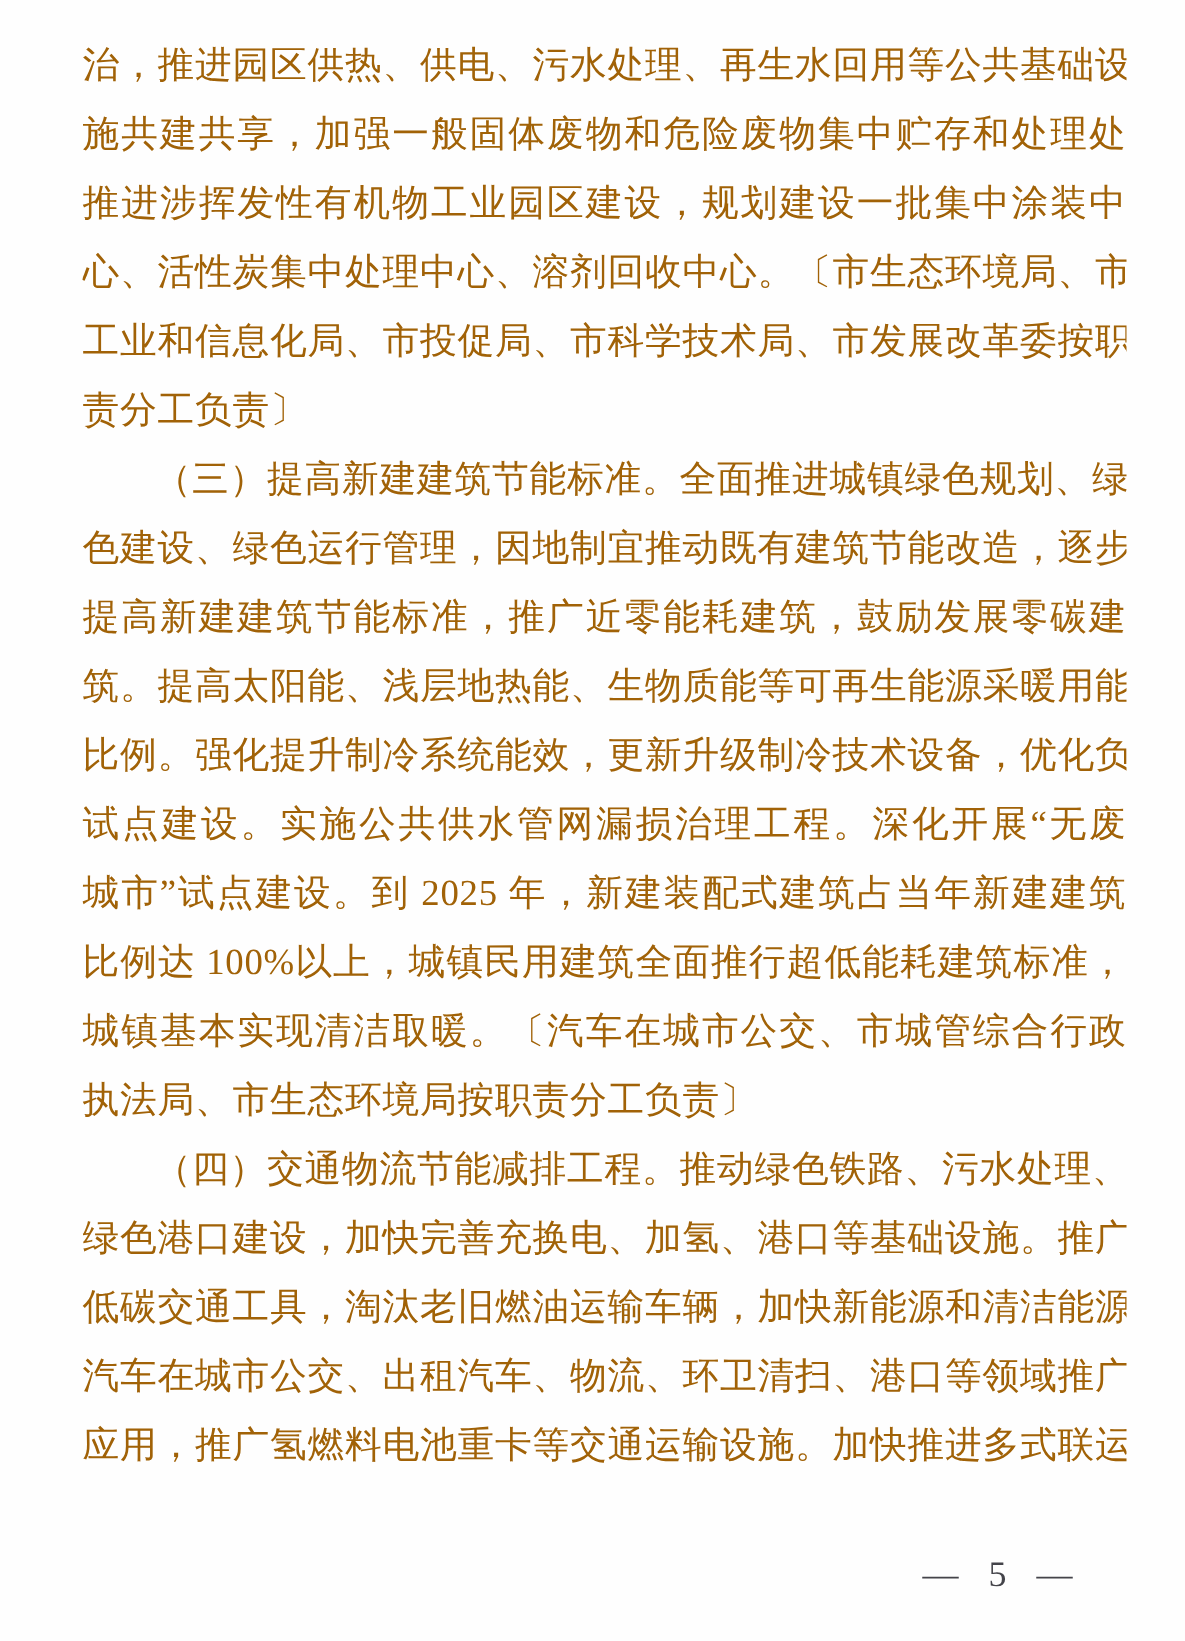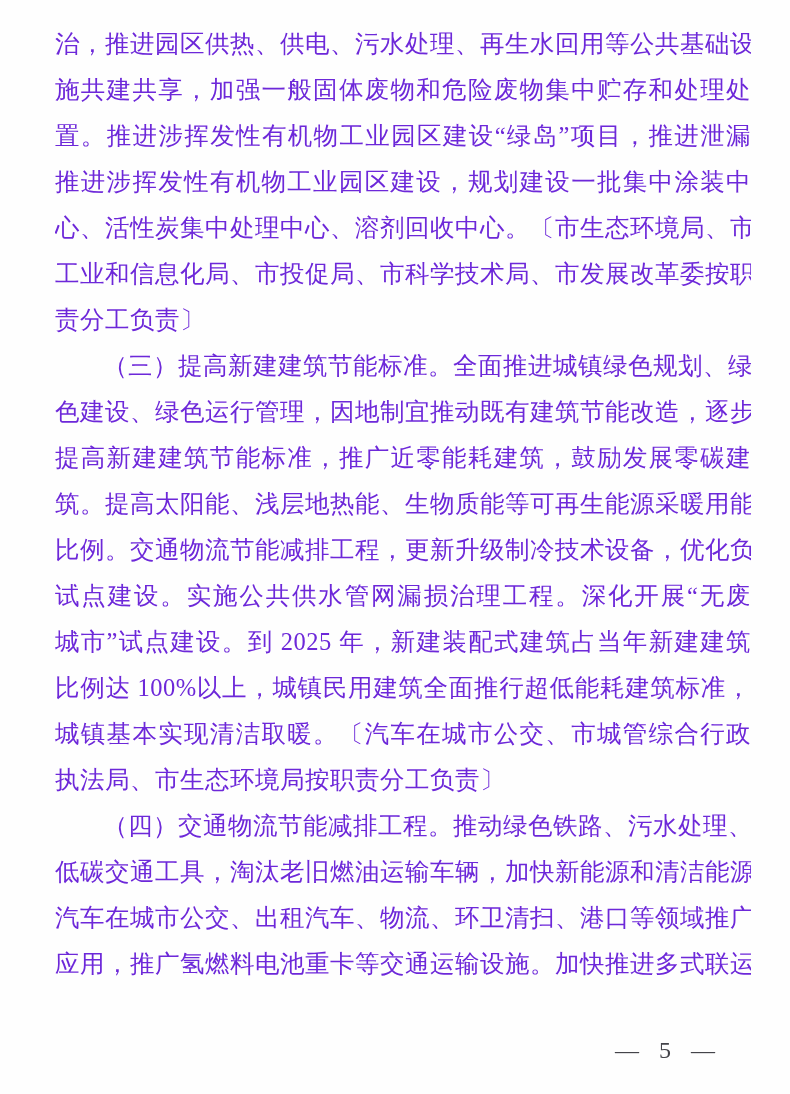--- a/index.html
+++ b/index.html
@@ -18,21 +18,21 @@
   .text-block {
     position: absolute;
     left: 55px;
     top: 21px;
     width: 696px;
   }
   .line {
     font-size: 24.5px;
     line-height: 46px;
     height: 46px;
-    color: #6d28d9;
+    color: #a16207;
     text-align: justify;
     text-align-last: justify;
     overflow: hidden;
     white-space: nowrap;
     letter-spacing: 0.5px;
   }
   
   .line.para-end {
     text-align-last: left;
     font-family: Liberation Serif, serif;
@@ -53,34 +53,34 @@
   }
 </style>
 </head>
 <body>
 
 <div class="page">
   <div class="text-block">
 
   <div class="line">治，推进园区供热、供电、污水处理、再生水回用等公共基础设</div>
       <div class="line">施共建共享，加强一般固体废物和危险废物集中贮存和处理处</div>
-      <div class="line">置。推进涉挥发性有机物工业园区建设“绿岛”项目，推进泄漏</div>
       <div class="line">推进涉挥发性有机物工业园区建设，规划建设一批集中涂装中</div>
       <div class="line">心、活性炭集中处理中心、溶剂回收中心。〔市生态环境局、市</div>
       <div class="line">工业和信息化局、市投促局、市科学技术局、市发展改革委按职</div>
       <div class="line para-end">责分工负责〕</div>
       <div class="line para-start">（三）提高新建建筑节能标准。全面推进城镇绿色规划、绿</div>
       <div class="line">色建设、绿色运行管理，因地制宜推动既有建筑节能改造，逐步</div>
       <div class="line">提高新建建筑节能标准，推广近零能耗建筑，鼓励发展零碳建</div>
       <div class="line">筑。提高太阳能、浅层地热能、生物质能等可再生能源采暖用能</div>
-      <div class="line">比例。交通物流节能减排工程，更新升级制冷技术设备，优化负</div>
+      <div class="line">比例。强化提升制冷系统能效，更新升级制冷技术设备，优化负</div>
       <div class="line">试点建设。实施公共供水管网漏损治理工程。深化开展“无废</div>
       <div class="line">城市”试点建设。到 2025 年，新建装配式建筑占当年新建建筑</div>
       <div class="line">比例达 100%以上，城镇民用建筑全面推行超低能耗建筑标准，</div>
       <div class="line">城镇基本实现清洁取暖。〔汽车在城市公交、市城管综合行政</div>
       <div class="line para-end">执法局、市生态环境局按职责分工负责〕</div>
       <div class="line para-start">（四）交通物流节能减排工程。推动绿色铁路、污水处理、</div>
+      <div class="line">绿色港口建设，加快完善充换电、加氢、港口等基础设施。推广</div>
       <div class="line">低碳交通工具，淘汰老旧燃油运输车辆，加快新能源和清洁能源</div>
       <div class="line">汽车在城市公交、出租汽车、物流、环卫清扫、港口等领域推广</div>
       <div class="line">应用，推广氢燃料电池重卡等交通运输设施。加快推进多式联运</div>
     </div>
   <div class="page-number">— 5 —</div>
 </div>
 
 </body></html>

